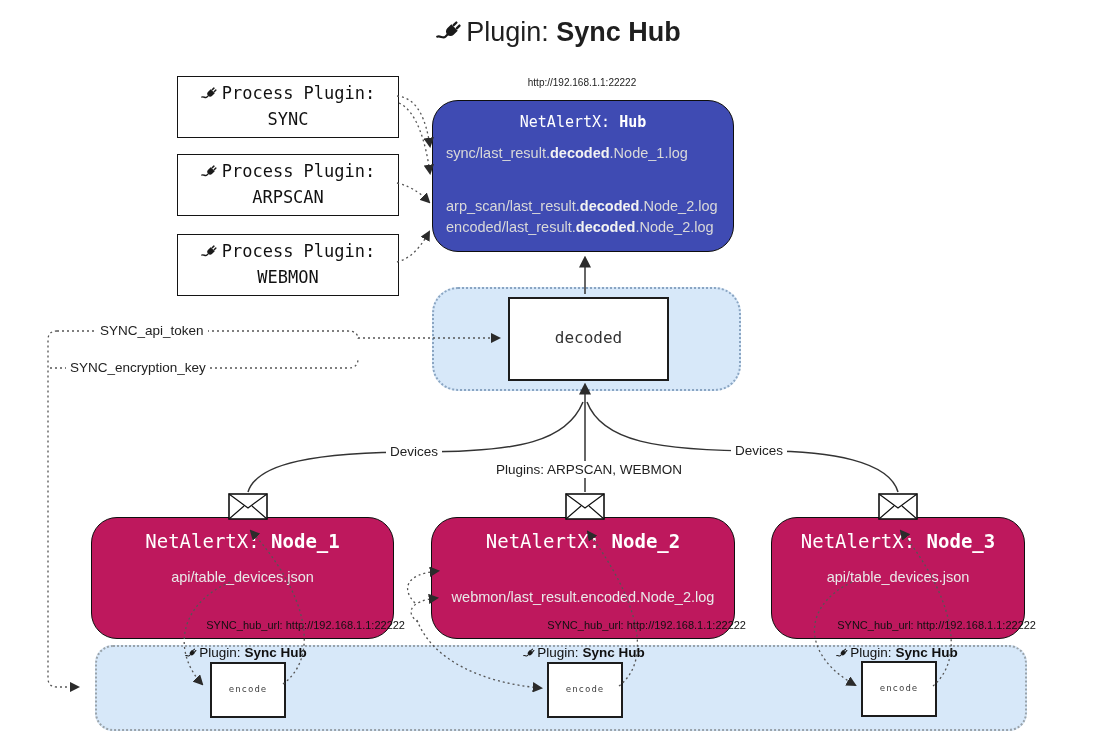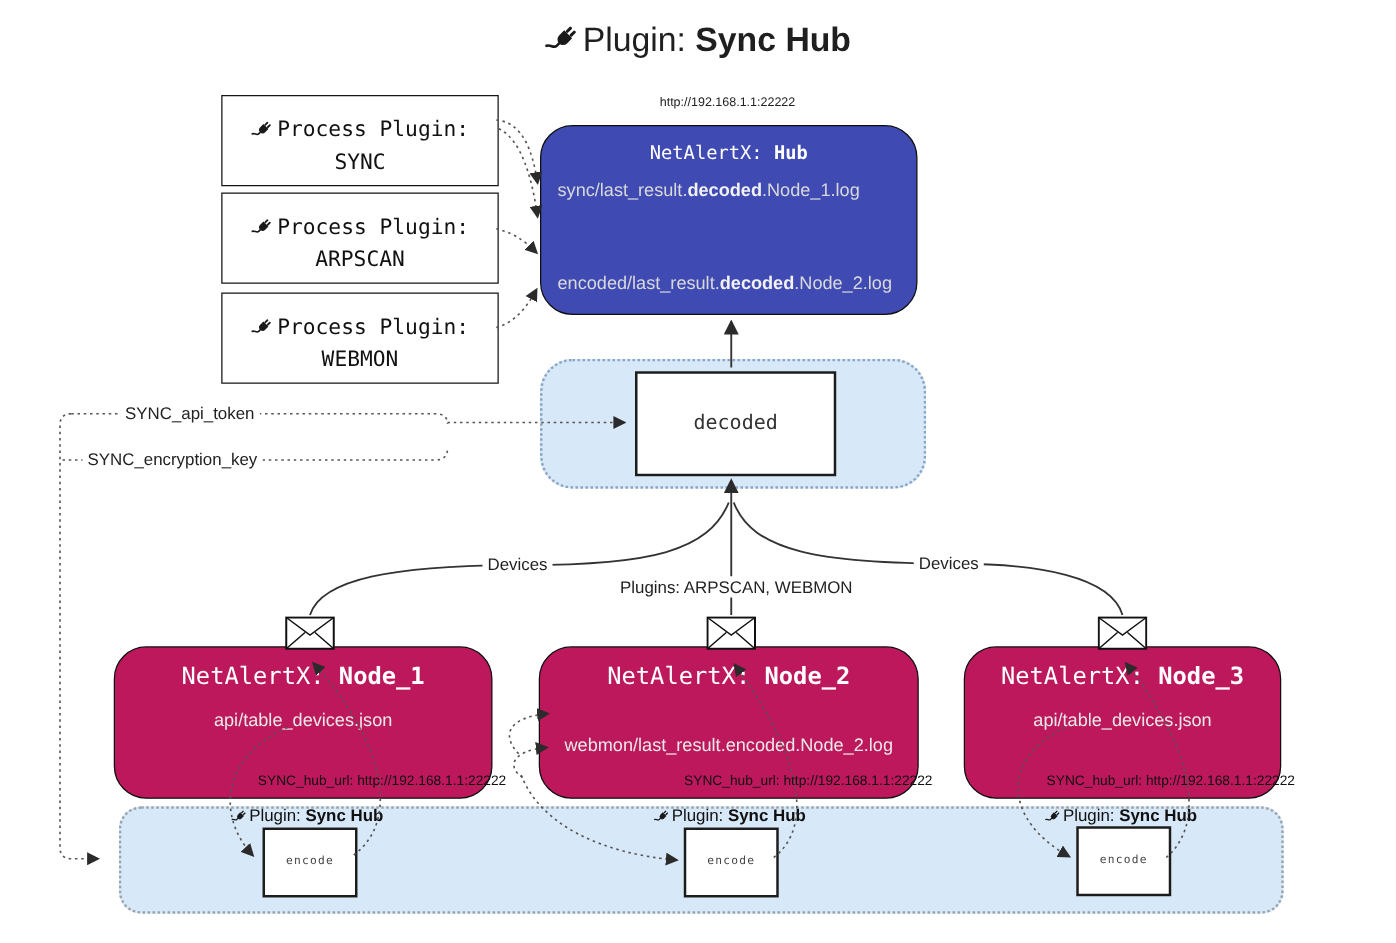--- a/index.html
+++ b/index.html
@@ -9,21 +9,21 @@
   .mono{font-family:"DejaVu Sans Mono",monospace;}
   .center{text-align:center;}
 
   
   .page-title{left:0;top:16px;width:1117px;font-size:27px;color:#1f1f1f;}
   .page-title .bold{font-weight:bold;}
   .icon-plug{display:inline-block;vertical-align:-5px;}
 
   
   .procbox{width:220px;height:57px;border:1.6px solid #141414;background:#fff;
-           font-size:17px;line-height:26px;padding-top:14px;color:#111;}
+           font-size:17px;line-height:26px;padding-top:3px;color:#111;}
   .procbox .icon-plug{vertical-align:-4px;margin-right:2px;}
 
   
   .hub{left:432px;top:100px;width:300px;height:150px;background:#3F4BB3;
        border:1.7px solid #0e0e0e;border-radius:26px;}
   .hub-title{left:0;top:12px;width:100%;font-size:15px;color:#fff;}
   .hub-title .bold{font-weight:bold;}
   .hub-line{left:13px;width:287px;font-size:14.5px;color:#D9D9D9;white-space:nowrap;}
   .hub-line .bold{font-weight:bold;color:#F2F2F2;}
   .hub-url{left:432px;top:77px;width:300px;font-size:10px;color:#222;}
@@ -102,20 +102,21 @@
           <path d="M12 16.2v2.2c0 2.6-3.6 2.1-4.6 4.6" stroke="#1a1a1a" stroke-width="1.7" fill="none" stroke-linecap="round"></path>
         </g>
       </svg><span>Process Plugin:</span><br>
     <span>WEBMON</span>
   </div>
 
   <div class="abs hub-url center">http://192.168.1.1:22222</div>
   <div class="abs hub">
     <div class="abs hub-title center mono"><span>NetAlertX: </span><span class="bold">Hub</span></div>
     <div class="abs hub-line" style="top:44px"><span>sync/last_result.</span><span class="bold">decoded</span><span>.Node_1.log</span></div>
+    <div class="abs hub-line" style="top:97px"><span>arp_scan/last_result.</span><span class="bold">decoded</span><span>.Node_2.log</span></div>
     <div class="abs hub-line" style="top:118px"><span>encoded/last_result.</span><span class="bold">decoded</span><span>.Node_2.log</span></div>
   </div>
 
   <div class="abs panel decode-panel"></div>
   <div class="abs decode-box center mono">decoded</div>
 
   <div class="abs panel band"></div>
 
   <div class="abs badge center" style="left:161px">
     <svg class="icon-plug" width="14" height="14" viewBox="0 0 24 24">

